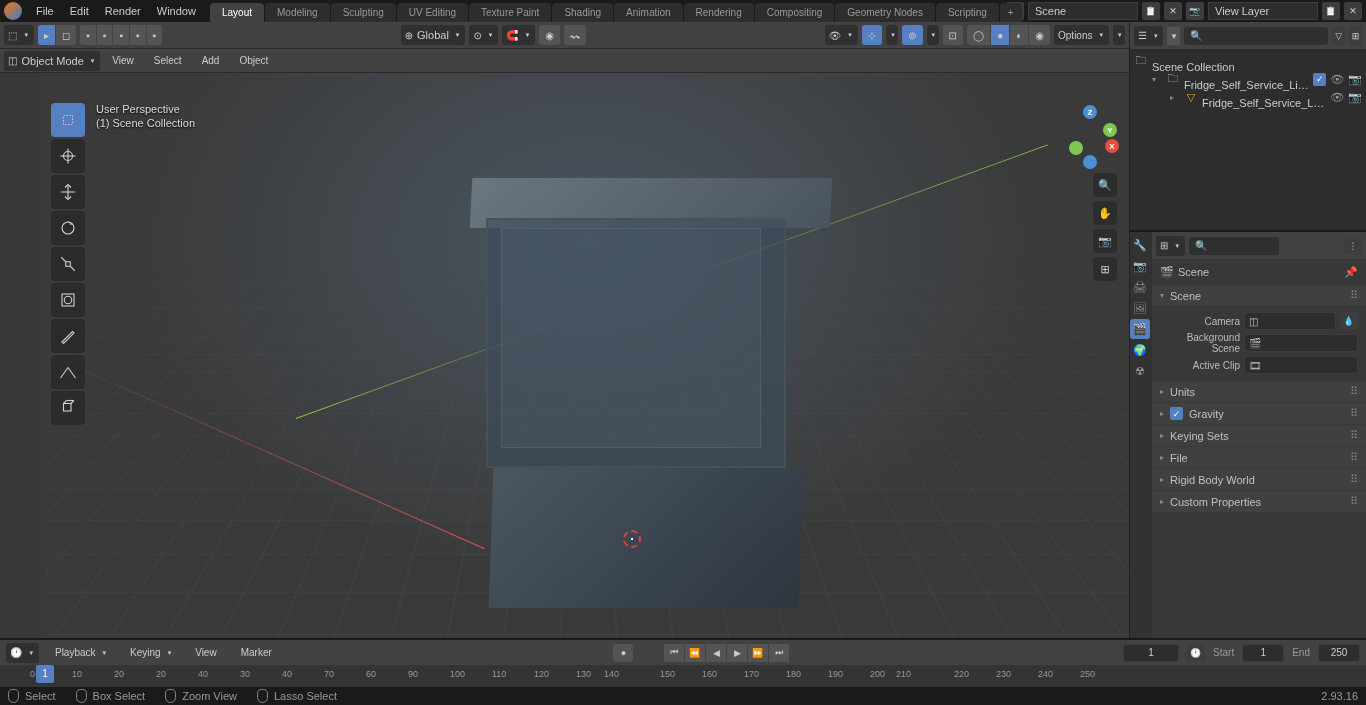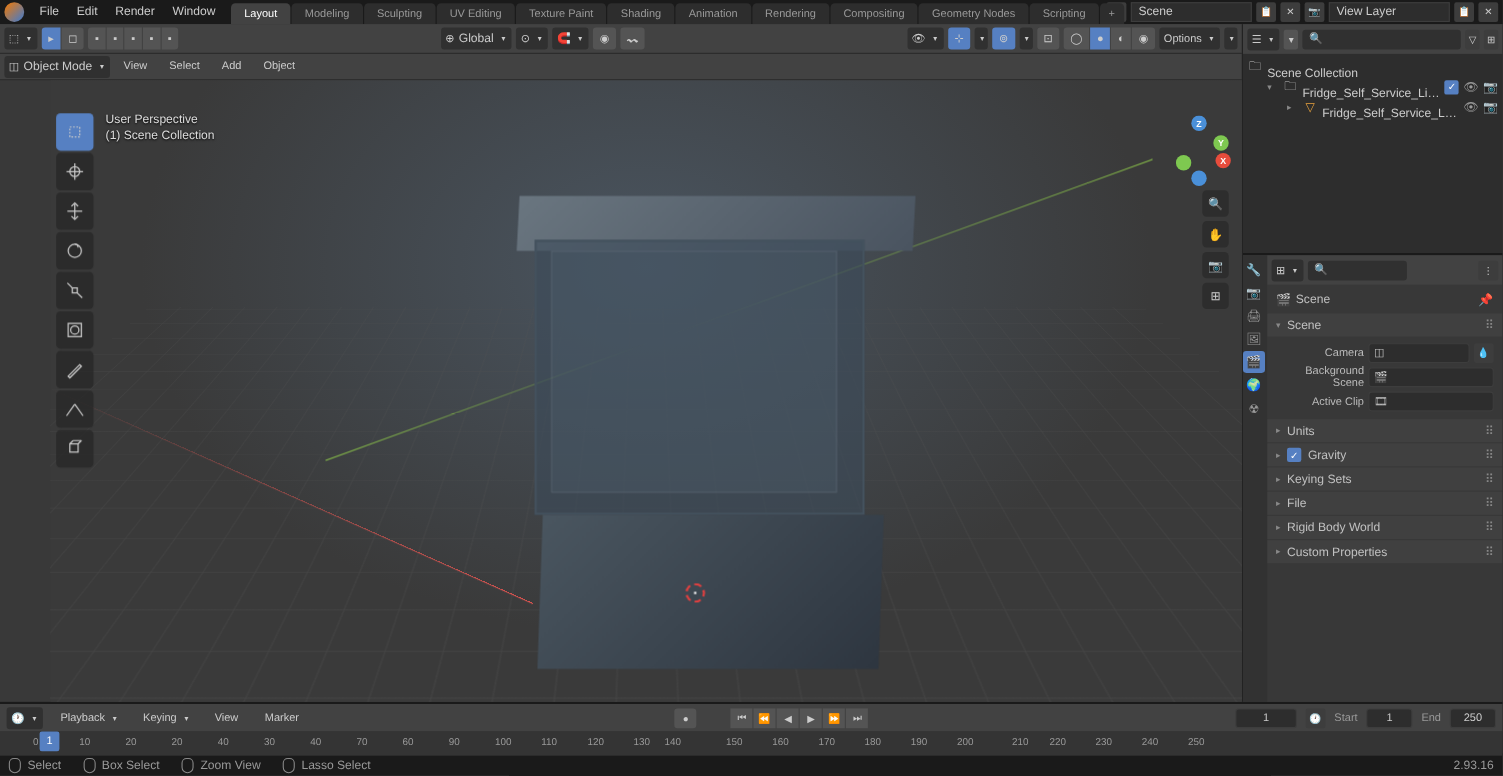--- a/index.html
+++ b/index.html
@@ -470,21 +470,21 @@
       <span class="ruler-tick" style="left: 492px;">110</span>
       <span class="ruler-tick" style="left: 534px;">120</span>
       <span class="ruler-tick" style="left: 576px;">130</span>
       <span class="ruler-tick" style="left: 604px;">140</span>
       <span class="ruler-tick" style="left: 660px;">150</span>
       <span class="ruler-tick" style="left: 702px;">160</span>
       <span class="ruler-tick" style="left: 744px;">170</span>
       <span class="ruler-tick" style="left: 786px;">180</span>
       <span class="ruler-tick" style="left: 828px;">190</span>
       <span class="ruler-tick" style="left: 870px;">200</span>
-      <span class="ruler-tick" style="left: 920px;">210</span>
+      <span class="ruler-tick" style="left: 896px;">210</span>
       <span class="ruler-tick" style="left: 954px;">220</span>
       <span class="ruler-tick" style="left: 996px;">230</span>
       <span class="ruler-tick" style="left: 1038px;">240</span>
       <span class="ruler-tick" style="left: 1080px;">250</span>
     </div>
 </div>
 
 <div class="statusbar">
   <div class="status-item">
     <span class="mouse-icon"></span>

